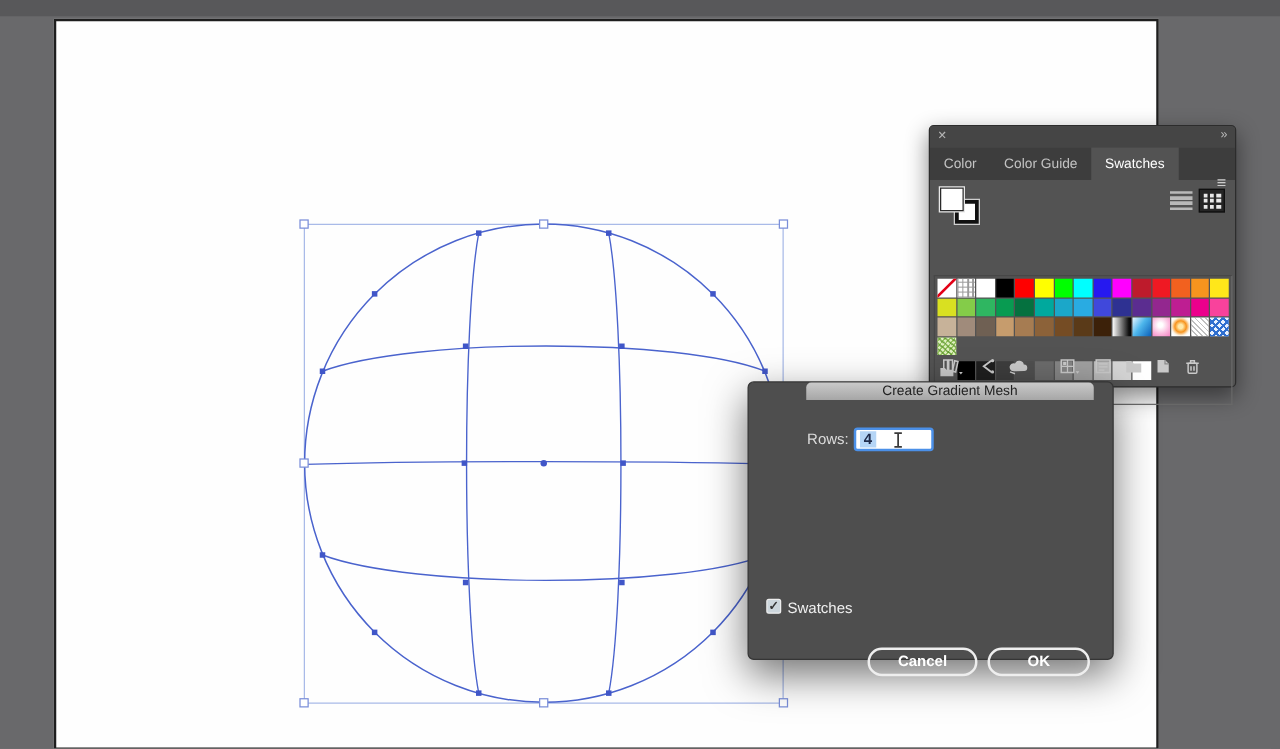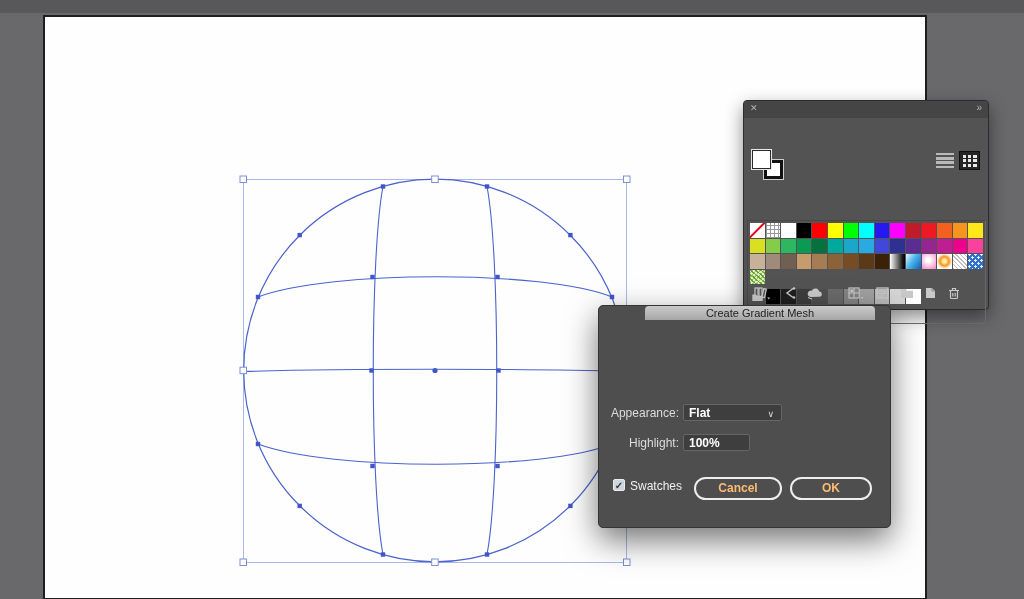--- a/index.html
+++ b/index.html
@@ -63,21 +63,21 @@
   .dlg-row{position:absolute;left:0;right:0;height:20px;}
   .dlg-label{position:absolute;left:0;width:80px;text-align:right;font-size:12px;color:#dcdcdc;line-height:19px;}
   .dlg-field{position:absolute;left:84px;height:17px;background:#3e3e3e;border:1px solid #666666;border-radius:2px;color:#ffffff;font-size:12px;font-weight:bold;line-height:16px;padding-left:5px;box-sizing:border-box;cursor:text;}
   #rows-field{left:84px;width:64px;height:19px;background:#ffffff;border:2px solid #4b90e8;border-radius:3px;position:absolute;box-sizing:border-box;cursor:text;}
   #rows-value{position:absolute;left:3px;top:1px;font-size:12px;font-weight:bold;color:#1f2b4a;background:#b5d5f6;padding:0 3px;line-height:13px;}
   #rows-ibeam{position:absolute;left:29px;top:1px;}
   #appearance-select{cursor:pointer;}
   #appearance-chevron{position:absolute;right:7px;top:1px;font-size:9px;color:#dddddd;font-weight:normal;}
   #preview-box{position:absolute;left:14px;top:3px;width:12px;height:12px;background:#ccd6dc;border:1px solid #ededed;border-radius:2px;text-align:center;line-height:11px;font-size:10px;color:#333333;font-weight:bold;cursor:pointer;box-sizing:border-box;}
   #preview-label{position:absolute;left:31px;top:3px;font-size:12px;color:#f0f0f0;}
-  .pill-btn{position:absolute;height:23px;border:2px solid #eeeeee;border-radius:12px;background:transparent;color:#fdba74;font-size:12px;font-weight:bold;text-align:center;line-height:19px;box-sizing:border-box;cursor:pointer;font-family:"Liberation Sans",sans-serif;}
+  .pill-btn{position:absolute;height:23px;border:2px solid #eeeeee;border-radius:12px;background:transparent;color:#ffffff;font-size:12px;font-weight:bold;text-align:center;line-height:19px;box-sizing:border-box;cursor:pointer;font-family:"Liberation Sans",sans-serif;margin-top:41px;}
 </style>
 </head>
 <body>
 
 <div id="stage" class="noselect">
 
   <div id="top-strip"></div>
   <div id="artboard"></div>
 
   <svg id="mesh-svg" width="1024" height="599">
@@ -129,20 +129,24 @@
       <rect x="431.7" y="559" width="6.5" height="6.5"></rect>
         <rect x="623.5" y="367.2" width="6.5" height="6.5"></rect>
     </g>
   </svg>
 
   <div id="swatches-panel">
     <div id="panel-header">
       <span id="panel-close">✕</span>
       <span id="panel-collapse">»</span>
     </div>
+    <div id="panel-tabs">
+      <span class="tab">Color</span><span class="tab">Color Guide</span><span class="tab active">Swatches</span>
+      <span id="panel-menu">≡</span>
+    </div>
     <div id="panel-body">
       <div id="proxy">
         <div id="proxy-stroke"></div>
         <div id="proxy-fill"></div>
       </div>
       <div id="view-toggles">
         <div id="list-view">
             <i></i>
             <i></i>
             <i></i>
@@ -303,34 +307,32 @@
               </g>
             </svg>
           </div>
         </div>
     </div>
   </div>
 
   <div id="gm-dialog">
     <div id="gm-title">Create Gradient Mesh</div>
 
-
-
-    <div class="dlg-row" style="top:98px;">
-      <span class="dlg-label">Appearance:</span>
-      <div class="dlg-field" id="appearance-select" style="width:99px;">
-        <span>Flat</span>
-        <span id="appearance-chevron">∨</span>
+    <div class="dlg-row" style="top:36px;">
+      <span class="dlg-label">Rows:</span>
+      <div id="rows-field">
+        <span id="rows-value">4</span>
+        <svg id="rows-ibeam" width="9" height="14">
+          <path d="M1.5,1.5 H7.5 M4.5,1.5 V12.5 M1.5,12.5 H7.5" stroke="#3a3a3a" stroke-width="1.4" fill="none"></path>
+        </svg>
       </div>
     </div>
 
-    <div class="dlg-row" style="top:128px;">
-      <span class="dlg-label">Highlight:</span>
-      <div class="dlg-field" style="width:67px;">100%</div>
-    </div>
+
+
 
     <div class="dlg-row" style="top:170px;height:26px;">
       <span id="preview-box">✓</span>
       <span id="preview-label">Swatches</span>
       <div class="pill-btn" style="left:95px;width:88px;top:1px;">Cancel</div>
       <div class="pill-btn" style="left:191px;width:82px;top:1px;border-width:2.5px;">OK</div>
     </div>
   </div>
 
 </div>

